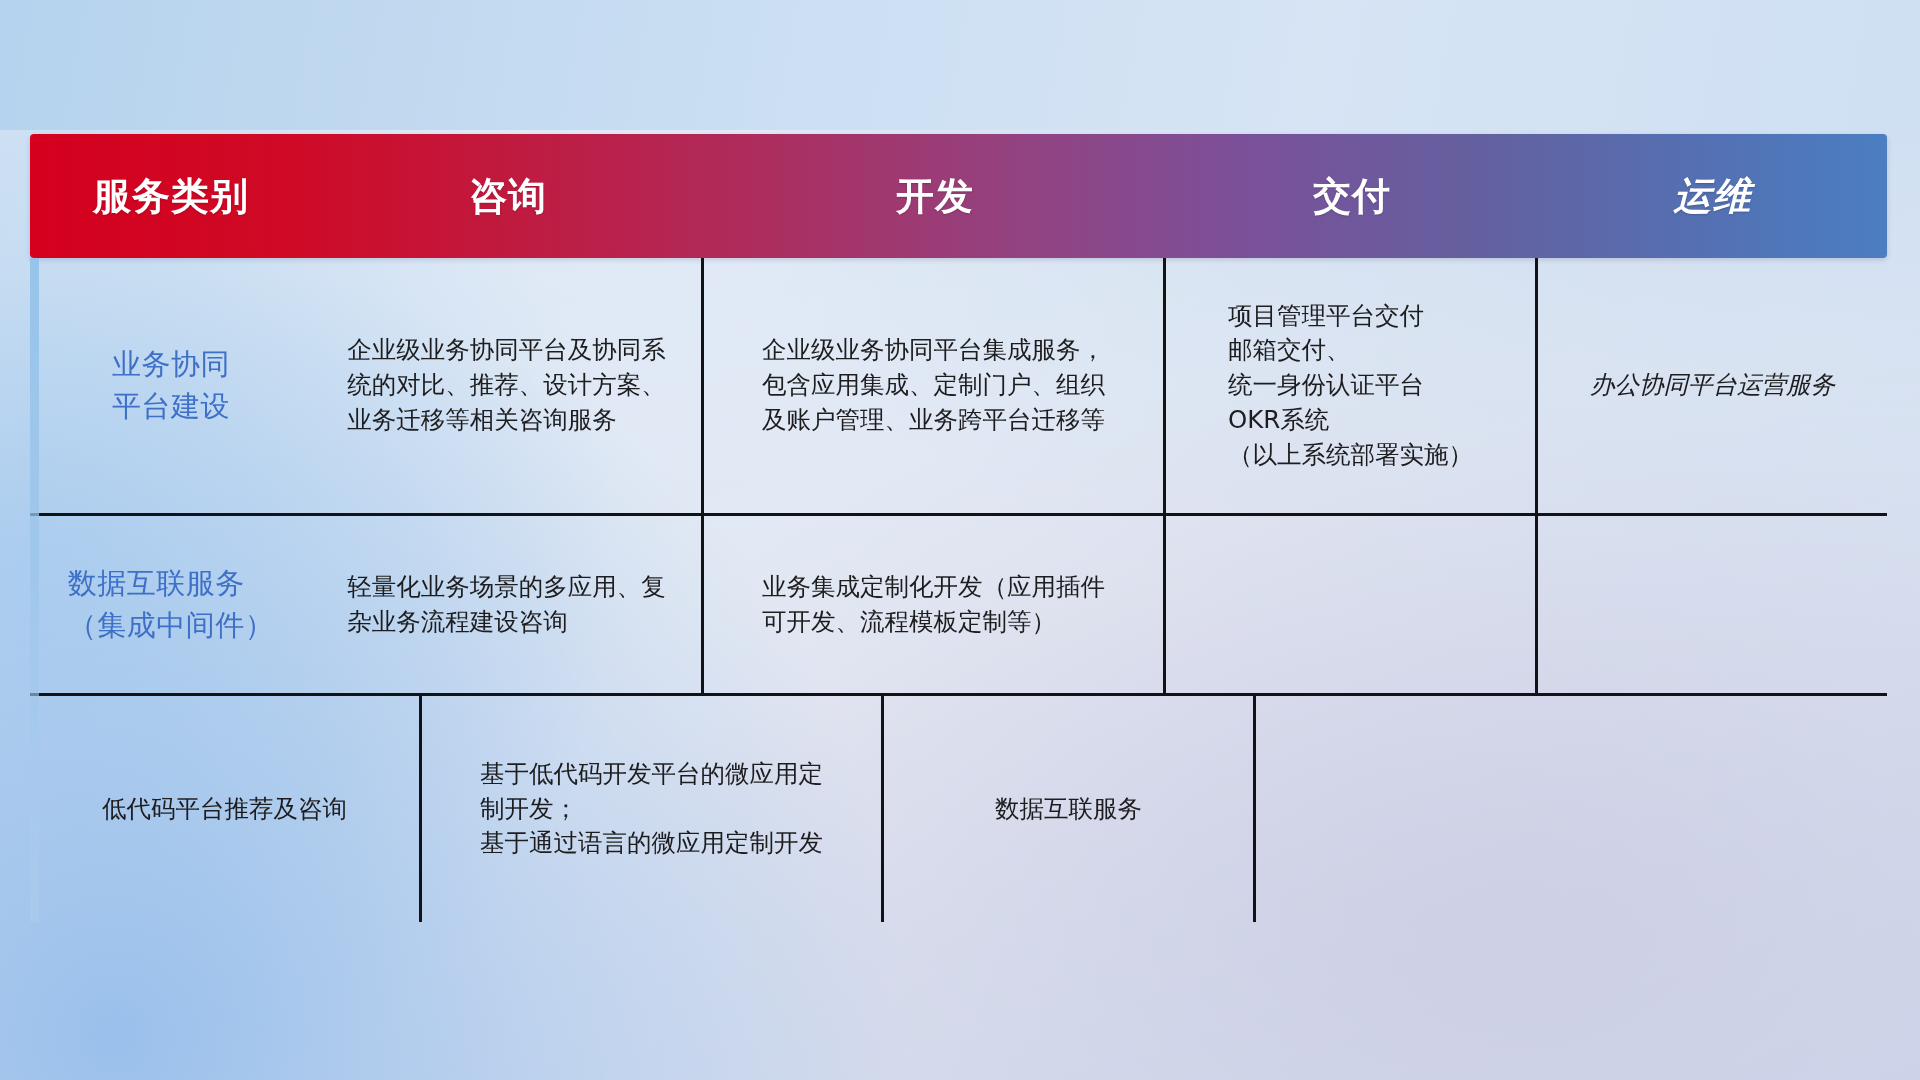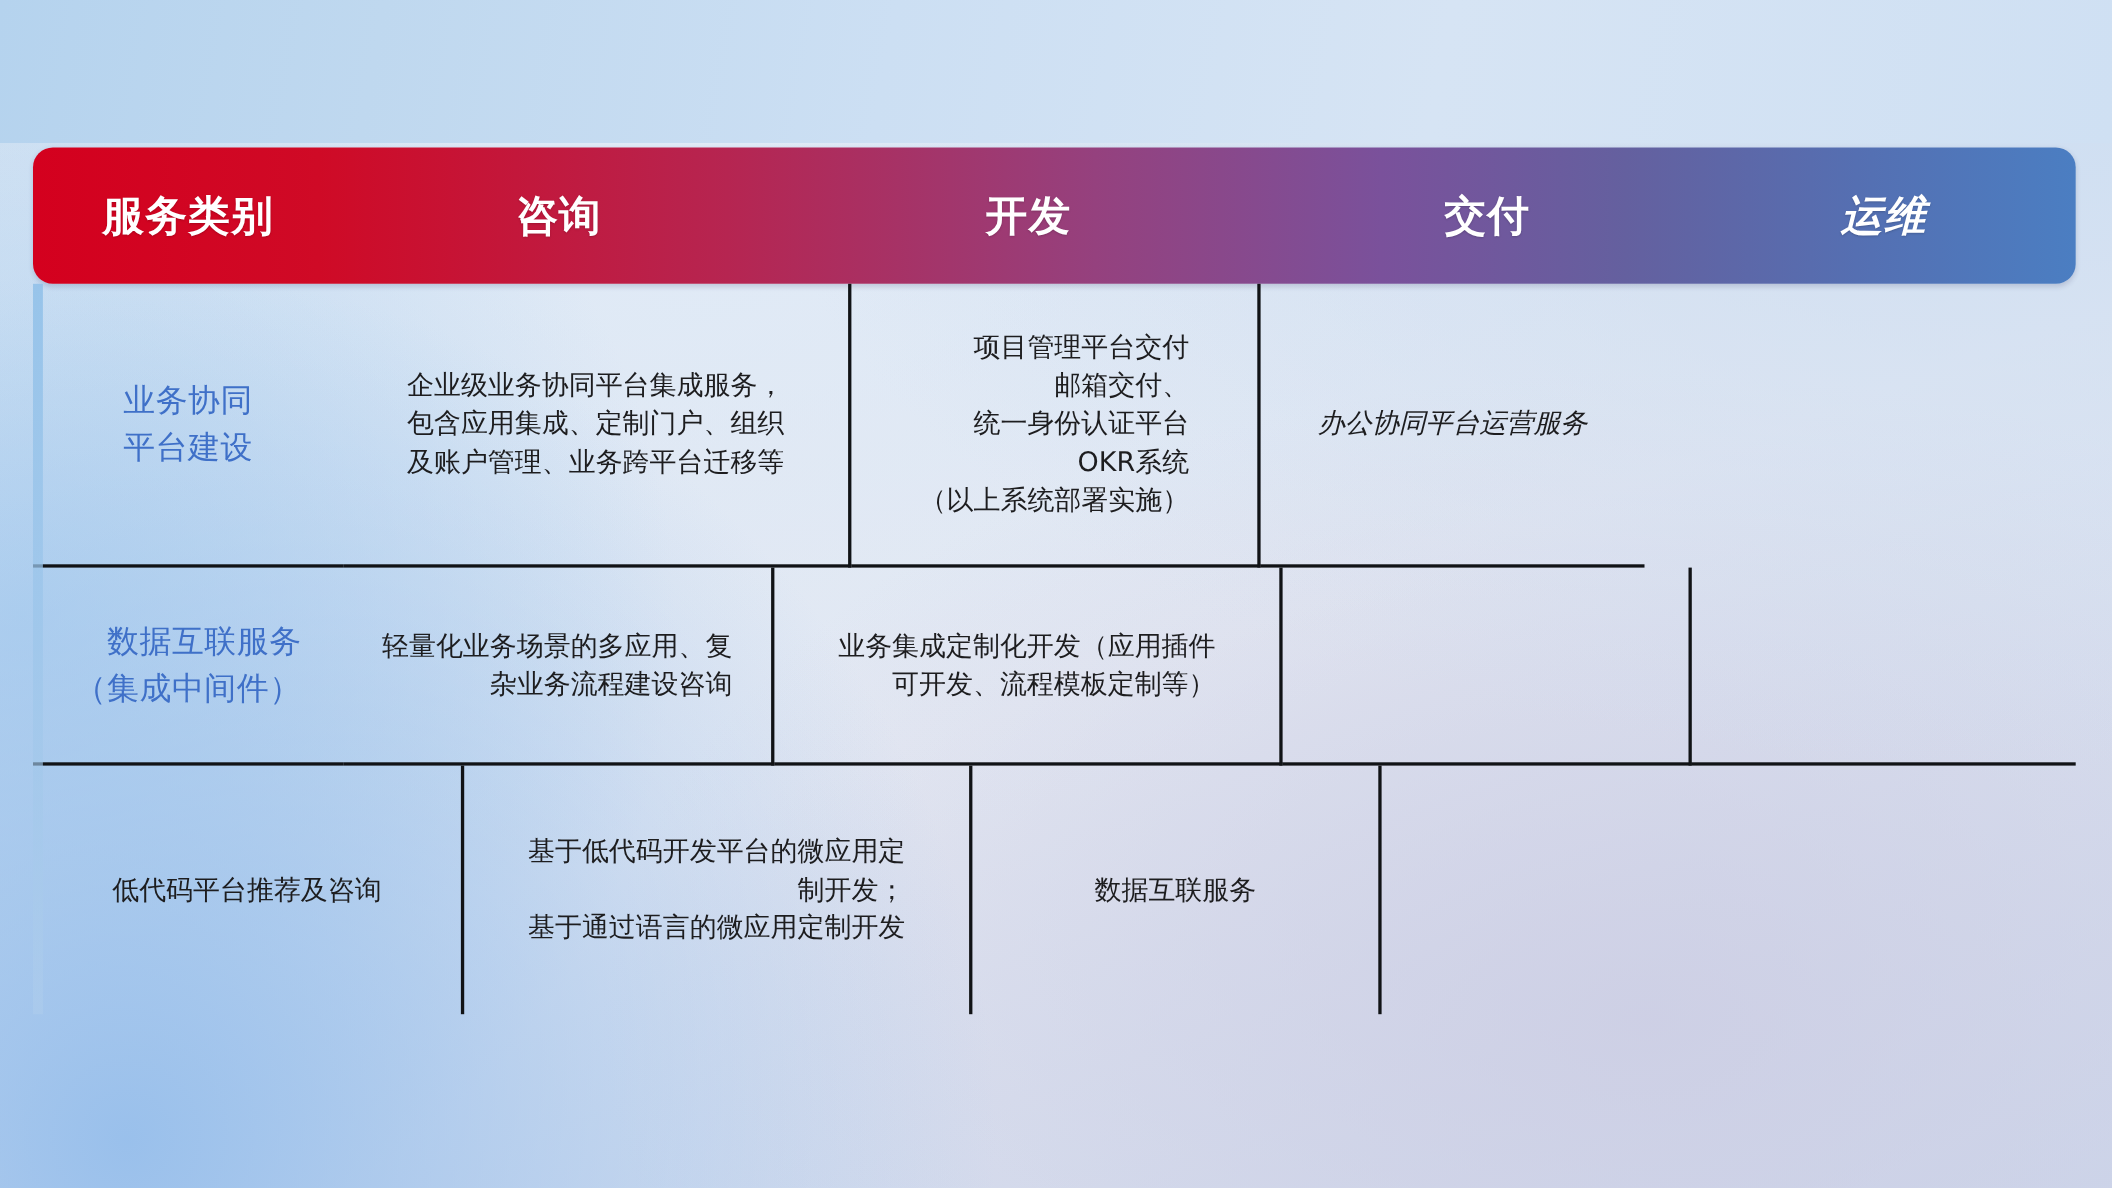--- a/index.html
+++ b/index.html
@@ -41,21 +41,21 @@
     left: 30px;
     top: 134px;
     width: 1857px;
     height: 820px;
   }
 
   
   #table-header {
     display: flex;
     height: 124px;
-    border-radius: 18px;
+    border-radius: 4px;
     background: linear-gradient(90deg,
         #d4001e 0%, #cf0a26 14%, #b62551 34%,
         #95417e 52%, #7a519b 66%, #64609f 78%,
         #5470b3 90%, #4b7ec2 100%);
     box-shadow: 0 2px 5px rgba(40,40,90,0.16);
     overflow: hidden;
   }
   .head-cell {
     display: flex;
     align-items: center;
@@ -73,21 +73,21 @@
   }
   .body-row {
     display: flex;
   }
   .body-cell {
     box-sizing: border-box;
     display: flex;
     align-items: center;
     justify-content: center;
     padding: 8px 14px;
-    text-align: right;
+    text-align: left;
     font-size: 24.5px;
     line-height: 1.42;
     color: #1d1d1f;
     white-space: pre-line;
   }
   .cat-cell {
     color: #3f70c8;
     font-weight: normal;
     font-size: 29px;
     line-height: 1.42;
@@ -133,20 +133,23 @@
     <div class="head-cell c4">交付</div>
     <div class="head-cell c5">运维</div>
   </div>
 
   <div id="table-body">
     <div id="body-left-glow"></div>
 
     <div class="body-row row1">
       <div class="body-cell cat-cell c1 hline-b">业务协同
 平台建设</div>
+      <div class="body-cell c2 vline-r hline-b">企业级业务协同平台及协同系
+统的对比、推荐、设计方案、
+业务迁移等相关咨询服务</div>
       <div class="body-cell c3 vline-r hline-b">企业级业务协同平台集成服务，
 包含应用集成、定制门户、组织
 及账户管理、业务跨平台迁移等</div>
       <div class="body-cell c4 vline-r hline-b">项目管理平台交付
 邮箱交付、
 统一身份认证平台
 OKR系统
 （以上系统部署实施）</div>
       <div class="body-cell c5 hline-b">办公协同平台运营服务</div>
     </div>

